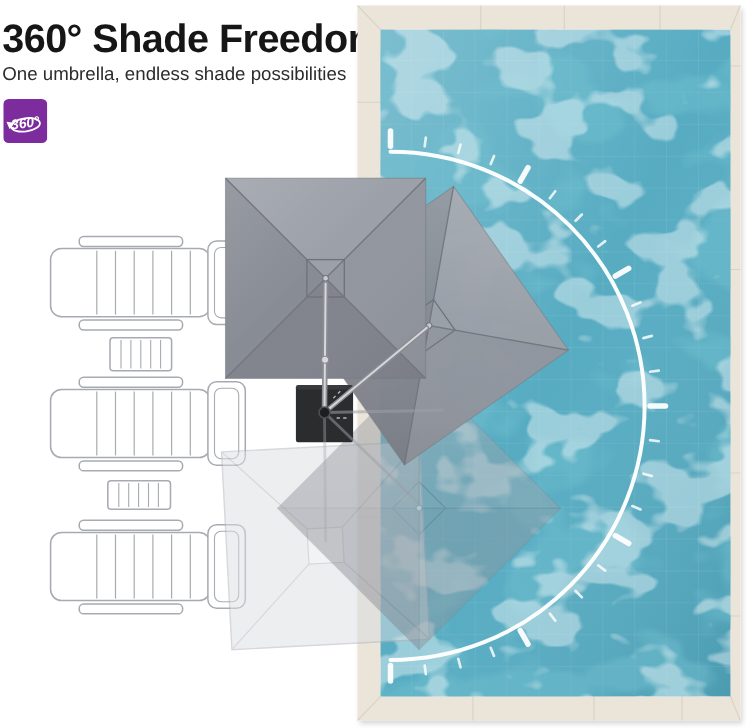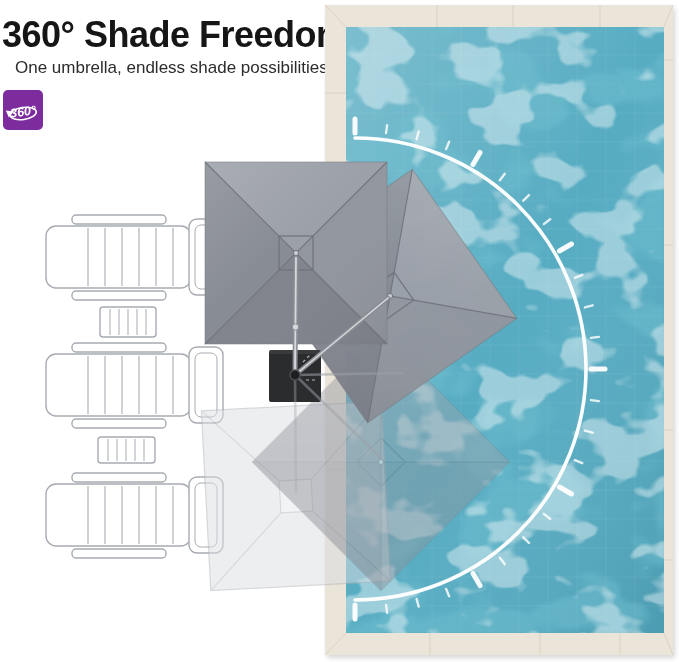--- a/index.html
+++ b/index.html
@@ -1,20 +1,20 @@
 <!DOCTYPE html>
 <html style="--badge: #7C2C9C; --water: #57ACC2; --deck: #EAE4D9; --deck-line: #D8D1C3; --canopy: #8E929B; --canopy-seam: #6F727A; --ghost: #DCDEE2; --pole: #D6D8DB; --base: #2A2C2E; --arc: #FFFFFF;"><head>
 <meta charset="utf-8">
 <style>
   html,body{margin:0;padding:0;background:#fff;}
   .stage{position:relative;width:679px;height:662px;background:#fff;overflow:hidden;
          font-family:"Liberation Sans",sans-serif;}
   .hdr-title{position:absolute;left:2px;top:14px;margin:0;font-size:36px;font-weight:bold;
              color:#161616;letter-spacing:-0.5px;}
-  .hdr-sub{position:absolute;left:15px;top:58px;margin:0;font-size:17px;color:#2c2c2c;}
+  .hdr-sub{position:absolute;left:2px;top:58px;margin:0;font-size:17px;color:#2c2c2c;}
   .badge{position:absolute;left:3px;top:90px;width:40px;height:40px;}
   svg{display:block;}
   .scene{position:absolute;left:0;top:0;}
   text.badge-txt{font-family:"Liberation Sans",sans-serif;font-weight:bold;font-style:italic;
                  font-size:12.5px;fill:#fff;}
 </style>
 </head>
 <body>
 
 <div class="stage">

